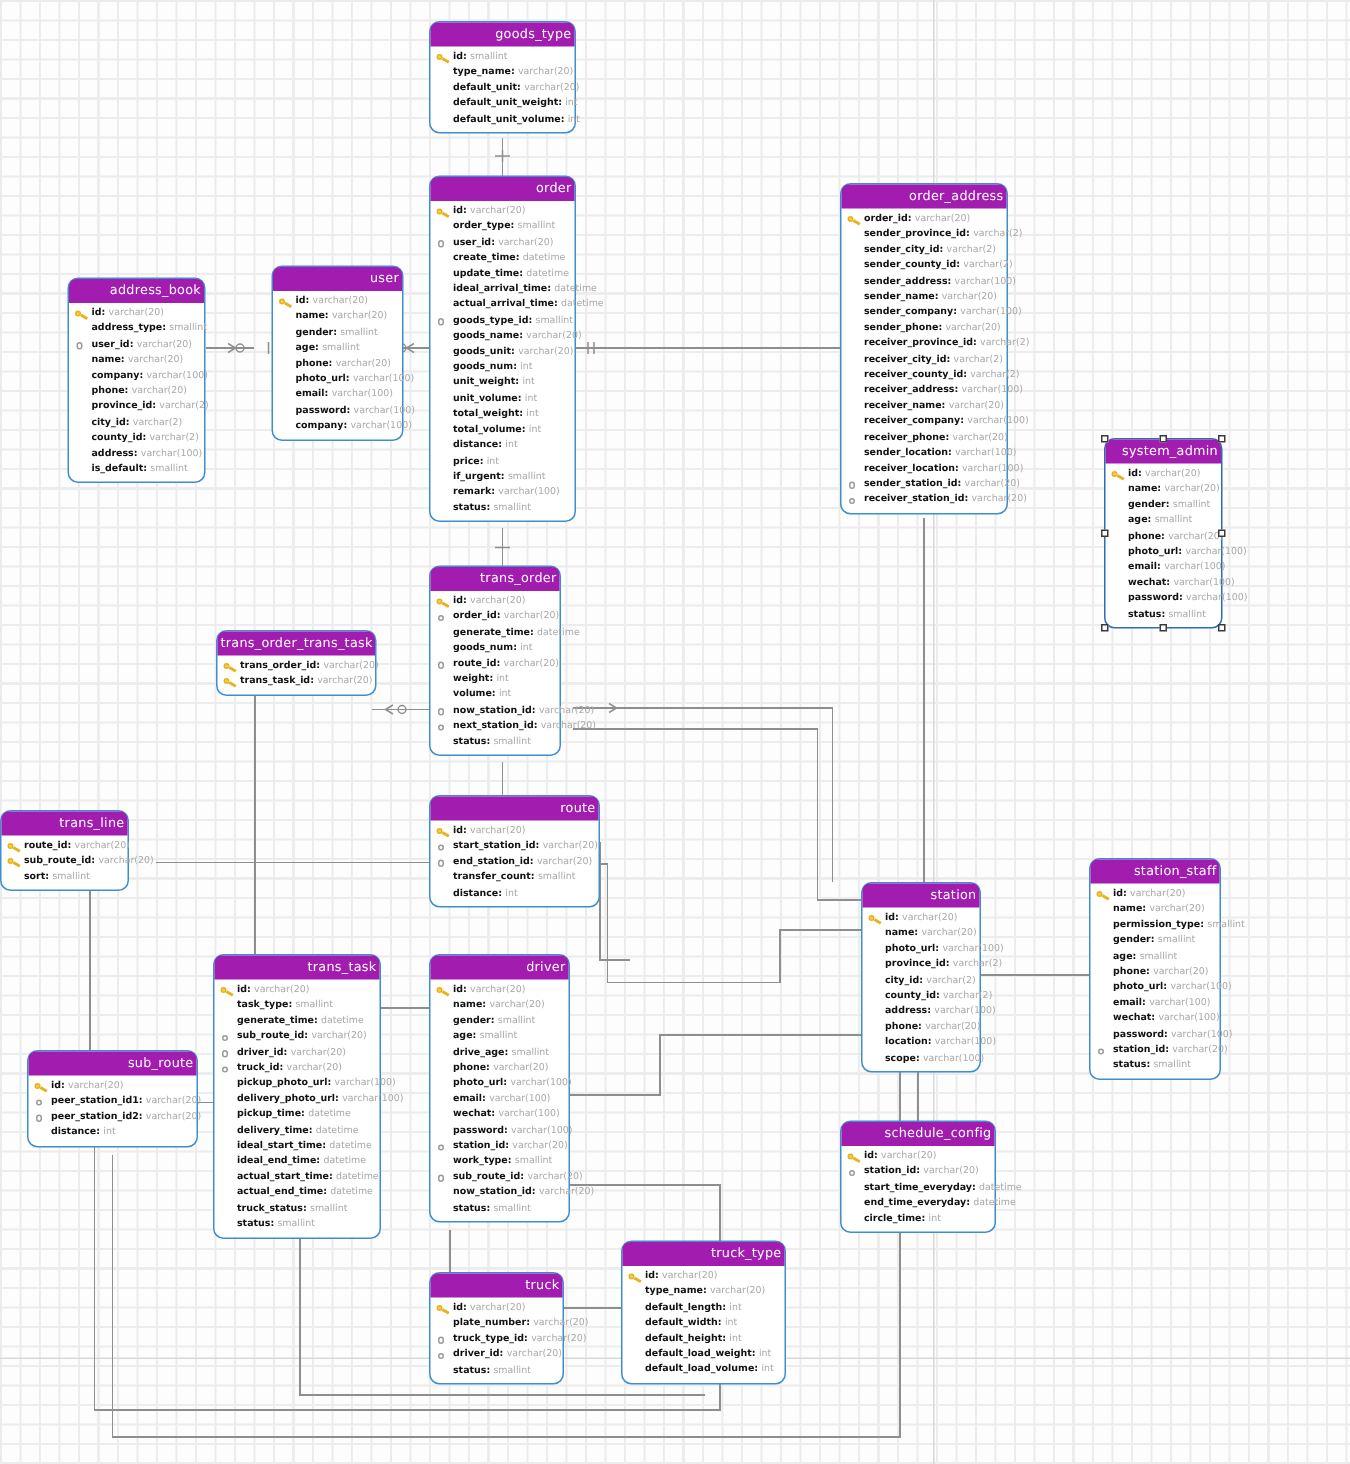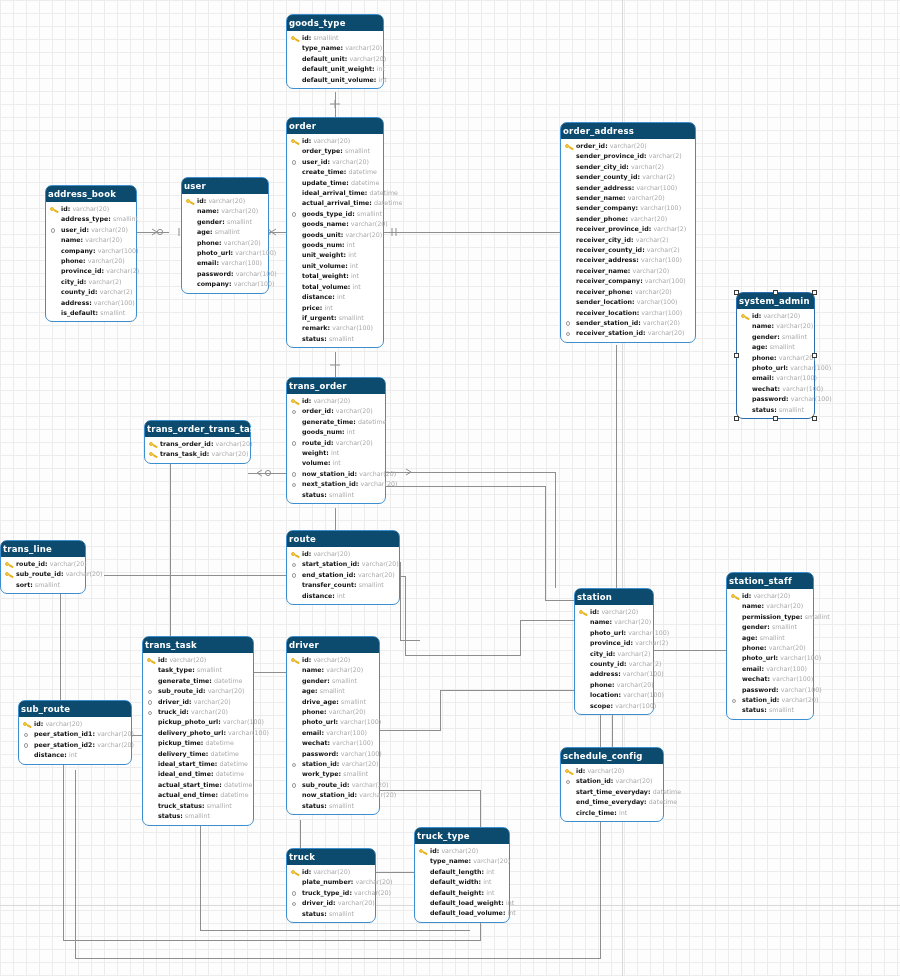--- a/index.html
+++ b/index.html
@@ -34,25 +34,25 @@
   .entity{
     position:absolute;
     background:#ffffff;
     border:1px solid #3d8ecf;
     border-radius:7px;
     box-sizing:border-box;
     overflow:visible;
     box-shadow:0 0 0 0 rgba(0,0,0,0);
   }
   .entity .hdr{
-    background:#0c4a6e;
+    background:#a21caf;
     color:#ffffff;
     font-size:8.5px;
-    font-weight:bold;
-    text-align:left;
+    font-weight:normal;
+    text-align:right;
     padding:3px 2px 3px 2px;
     border-radius:5px 5px 0 0;
     letter-spacing:.2px;
     line-height:10px;
   }
   .entity .body{padding:2px 3px 3px 3px;}
   .field{
     position:relative;
     font-size:6.3px;
     line-height:10.4px;
@@ -216,21 +216,21 @@
           <div class="field"><span class="fname">unit_volume</span><span class="fname">: </span><span class="ftype">int</span></div>
           <div class="field"><span class="fname">total_weight</span><span class="fname">: </span><span class="ftype">int</span></div>
           <div class="field"><span class="fname">total_volume</span><span class="fname">: </span><span class="ftype">int</span></div>
           <div class="field"><span class="fname">distance</span><span class="fname">: </span><span class="ftype">int</span></div>
           <div class="field"><span class="fname">price</span><span class="fname">: </span><span class="ftype">int</span></div>
           <div class="field"><span class="fname">if_urgent</span><span class="fname">: </span><span class="ftype">smallint</span></div>
           <div class="field"><span class="fname">remark</span><span class="fname">: </span><span class="ftype">varchar(100)</span></div>
           <div class="field"><span class="fname">status</span><span class="fname">: </span><span class="ftype">smallint</span></div>
         </div>
       </div>
-      <div class="entity" style="left: 560px; top: 122px; width: 136px;">
+      <div class="entity" style="left: 560px; top: 122px; width: 112px;">
         <div class="hdr">order_address</div>
         <div class="body">
           <div class="field"><span class="mark pk"></span><span class="fname">order_id</span><span class="fname">: </span><span class="ftype">varchar(20)</span></div>
           <div class="field"><span class="fname">sender_province_id</span><span class="fname">: </span><span class="ftype">varchar(2)</span></div>
           <div class="field"><span class="fname">sender_city_id</span><span class="fname">: </span><span class="ftype">varchar(2)</span></div>
           <div class="field"><span class="fname">sender_county_id</span><span class="fname">: </span><span class="ftype">varchar(2)</span></div>
           <div class="field"><span class="fname">sender_address</span><span class="fname">: </span><span class="ftype">varchar(100)</span></div>
           <div class="field"><span class="fname">sender_name</span><span class="fname">: </span><span class="ftype">varchar(20)</span></div>
           <div class="field"><span class="fname">sender_company</span><span class="fname">: </span><span class="ftype">varchar(100)</span></div>
           <div class="field"><span class="fname">sender_phone</span><span class="fname">: </span><span class="ftype">varchar(20)</span></div>
@@ -293,21 +293,21 @@
         </div>
         <div class="h tl"></div>
         <div class="h tc"></div>
         <div class="h tr"></div>
         <div class="h ml"></div>
         <div class="h mr"></div>
         <div class="h bl"></div>
         <div class="h bc"></div>
         <div class="h br"></div>
       </div>
-      <div class="entity" style="left: 286px; top: 377px; width: 100px;">
+      <div class="entity" style="left: 286px; top: 377px; width: 88px;">
         <div class="hdr">trans_order</div>
         <div class="body">
           <div class="field"><span class="mark pk"></span><span class="fname">id</span><span class="fname">: </span><span class="ftype">varchar(20)</span></div>
           <div class="field"><span class="mark fk"></span><span class="fname">order_id</span><span class="fname">: </span><span class="ftype">varchar(20)</span></div>
           <div class="field"><span class="fname">generate_time</span><span class="fname">: </span><span class="ftype">datetime</span></div>
           <div class="field"><span class="fname">goods_num</span><span class="fname">: </span><span class="ftype">int</span></div>
           <div class="field"><span class="mark fk"></span><span class="fname">route_id</span><span class="fname">: </span><span class="ftype">varchar(20)</span></div>
           <div class="field"><span class="fname">weight</span><span class="fname">: </span><span class="ftype">int</span></div>
           <div class="field"><span class="fname">volume</span><span class="fname">: </span><span class="ftype">int</span></div>
           <div class="field"><span class="mark fk"></span><span class="fname">now_station_id</span><span class="fname">: </span><span class="ftype">varchar(20)</span></div>
@@ -425,21 +425,21 @@
       <div class="entity" style="left: 560px; top: 747px; width: 104px;">
         <div class="hdr">schedule_config</div>
         <div class="body">
           <div class="field"><span class="mark pk"></span><span class="fname">id</span><span class="fname">: </span><span class="ftype">varchar(20)</span></div>
           <div class="field"><span class="mark fk"></span><span class="fname">station_id</span><span class="fname">: </span><span class="ftype">varchar(20)</span></div>
           <div class="field"><span class="fname">start_time_everyday</span><span class="fname">: </span><span class="ftype">datetime</span></div>
           <div class="field"><span class="fname">end_time_everyday</span><span class="fname">: </span><span class="ftype">datetime</span></div>
           <div class="field"><span class="fname">circle_time</span><span class="fname">: </span><span class="ftype">int</span></div>
         </div>
       </div>
-      <div class="entity" style="left: 414px; top: 827px; width: 96px;">
+      <div class="entity" style="left: 414px; top: 827px; width: 110px;">
         <div class="hdr">truck_type</div>
         <div class="body">
           <div class="field"><span class="mark pk"></span><span class="fname">id</span><span class="fname">: </span><span class="ftype">varchar(20)</span></div>
           <div class="field"><span class="fname">type_name</span><span class="fname">: </span><span class="ftype">varchar(20)</span></div>
           <div class="field"><span class="fname">default_length</span><span class="fname">: </span><span class="ftype">int</span></div>
           <div class="field"><span class="fname">default_width</span><span class="fname">: </span><span class="ftype">int</span></div>
           <div class="field"><span class="fname">default_height</span><span class="fname">: </span><span class="ftype">int</span></div>
           <div class="field"><span class="fname">default_load_weight</span><span class="fname">: </span><span class="ftype">int</span></div>
           <div class="field"><span class="fname">default_load_volume</span><span class="fname">: </span><span class="ftype">int</span></div>
         </div>

